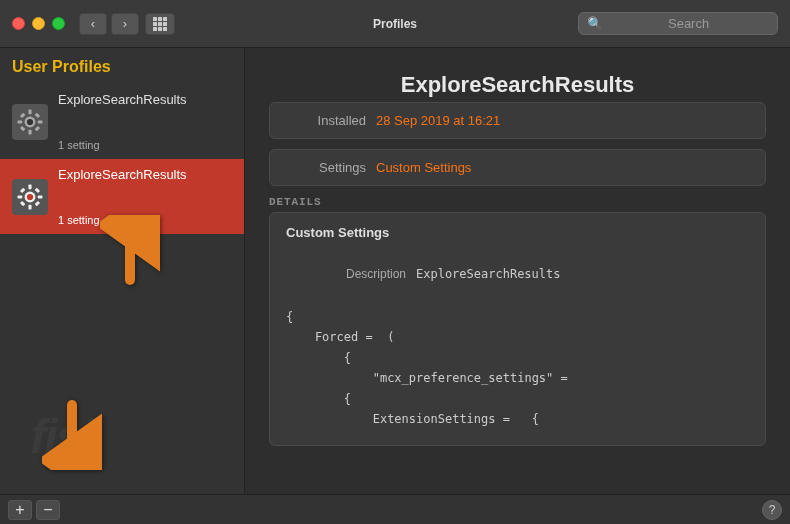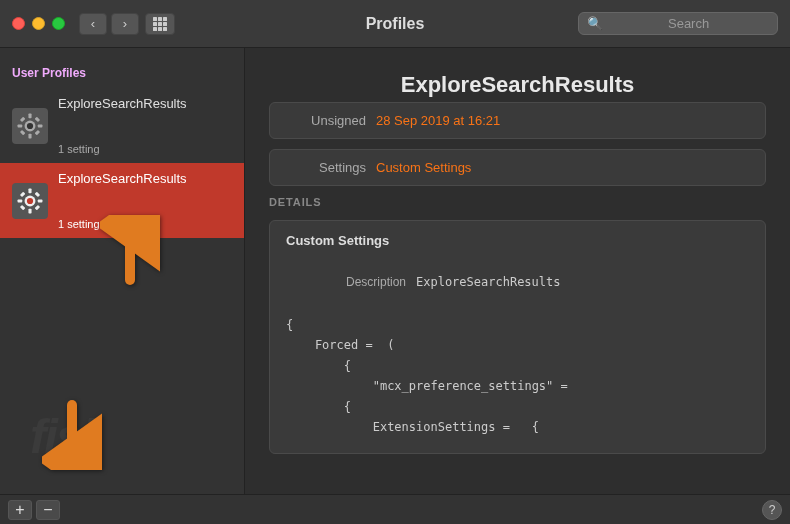--- a/index.html
+++ b/index.html
@@ -83,21 +83,21 @@
       height: 4px;
       background: #ccc;
       border-radius: 0.5px;
     }
 
     .titlebar-title {
       position: absolute;
       left: 50%;
       transform: translateX(-50%);
       color: #ddd;
-      font-size: 16px;
+      font-size: 12px;
       font-weight: 600;
     }
 
     .search-bar {
       margin-left: auto;
       display: flex;
       align-items: center;
       background: #555;
       border: 1px solid #666;
       border-radius: 6px;
@@ -127,26 +127,25 @@
     .sidebar {
       width: 245px;
       background: #333;
       border-right: 1px solid #222;
       display: flex;
       flex-direction: column;
       padding-top: 10px;
     }
 
     .sidebar-label {
-      color: #f0abfc;
-      font-size: 12px;
+      color: #eab308;
+      font-size: 16px;
       font-weight: 600;
       padding: 0 12px 8px 12px;
       text-transform: none;
-      margin-top: 8px;
     }
 
     .profile-item {
       display: flex;
       align-items: center;
       padding: 8px 12px;
       gap: 10px;
       cursor: pointer;
     }
 
@@ -292,22 +291,23 @@
       color: #f97316;
       font-size: 13px;
     }
 
     .details-section-label {
       color: #888;
       font-size: 11px;
       font-weight: 700;
       letter-spacing: 0.08em;
       text-transform: uppercase;
-      margin-bottom: 12px;
+      margin-bottom: 4px;
       margin-top: 6px;
+      font-family: Liberation Mono, monospace;
     }
 
     .details-box {
       background: #3a3a3a;
       border: 1px solid #4a4a4a;
       border-radius: 6px;
       padding: 12px 16px;
     }
 
     .detail-row {
@@ -448,21 +448,21 @@
       </div>
     </div>
 
     <div class="sidebar-spacer"></div>
   </div>
 
   <div class="detail-panel">
     <div class="detail-title">ExploreSearchResults</div>
 
     <div class="info-row">
-      <span class="info-label">Unsigned</span>
+      <span class="info-label">Installed</span>
       <span class="info-value">28 Sep 2019 at 16:21</span>
     </div>
 
     <div class="info-row">
       <span class="info-label">Settings</span>
       <span class="info-value">Custom Settings</span>
     </div>
 
     <div class="details-section-label">DETAILS</div>
 

